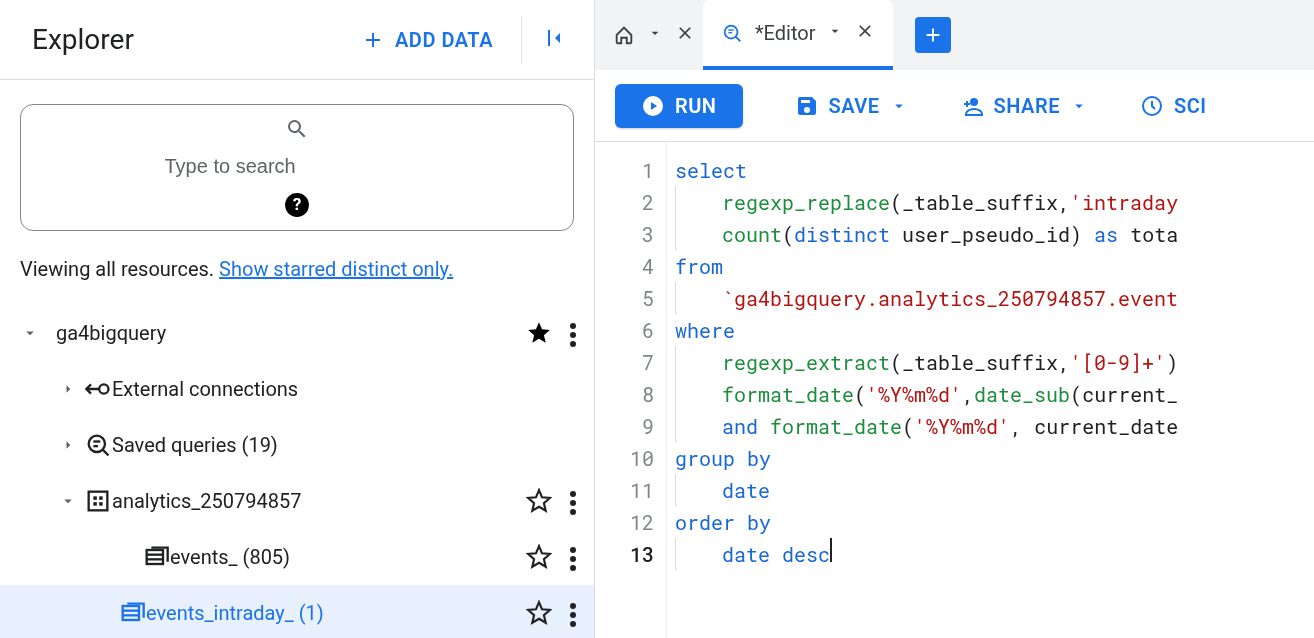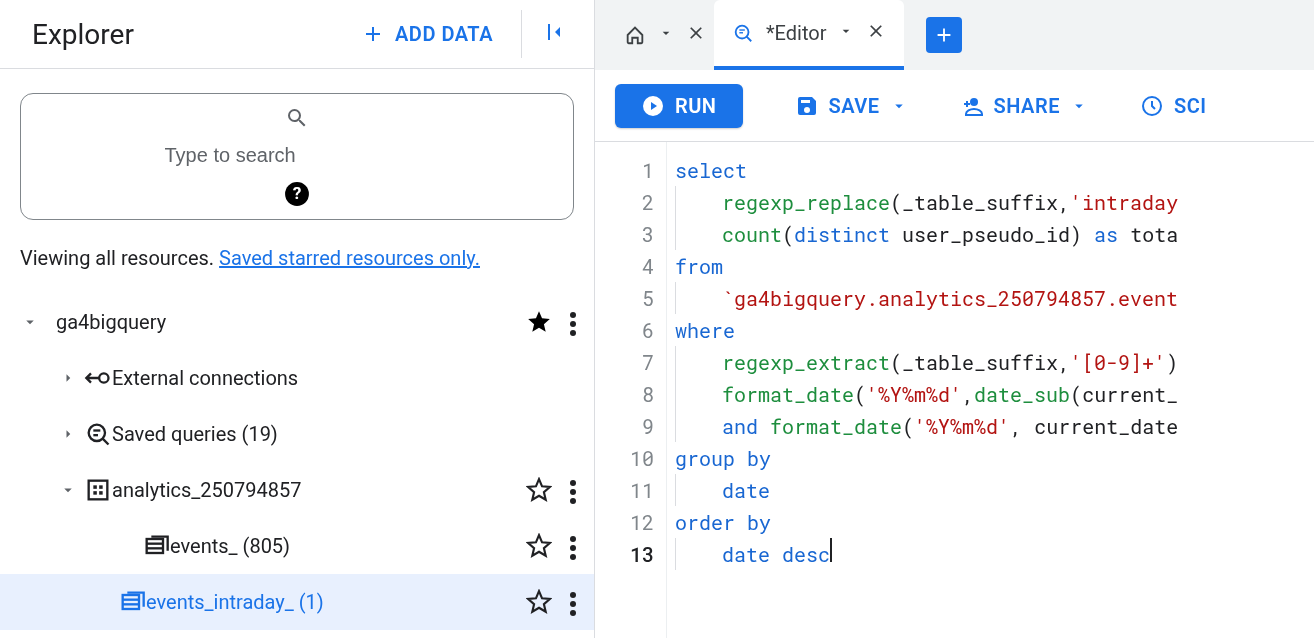--- a/index.html
+++ b/index.html
@@ -16,21 +16,21 @@
   width: 595px;
   border-right: 1px solid #dadce0;
   display: flex;
   flex-direction: column;
 }
 .sidebar-header {
   display: flex;
   align-items: center;
   padding: 16px 20px 16px 32px;
   border-bottom: 1px solid #dadce0;
-  height: 69px;
+  height: 80px;
 }
 .explorer-title {
   font-size: 28px;
   font-weight: 400;
   flex: 1;
 }
 .add-data-btn {
   display: flex;
   align-items: center;
   gap: 10px;
@@ -134,21 +134,21 @@
   display: flex;
   flex-direction: column;
   background: #f1f3f4;
   min-width: 0;
 }
 .tabstrip {
   display: flex;
   align-items: center;
   height: 70px;
   gap: 0;
-  padding-left: 11px;
+  padding-left: 0;
 }
 .tab {
   display: flex;
   align-items: center;
   height: 70px;
   padding: 0 18px;
   gap: 12px;
   cursor: pointer;
 }
 .tab.home { padding-right: 8px; }
@@ -279,21 +279,21 @@
         </svg>
       <input class="search-input" placeholder="Type to search" style="">
       <svg class="help-circle" viewBox="0 0 24 24">
           <circle cx="12" cy="12" r="11" fill="#000"></circle>
           <text x="12" y="17" text-anchor="middle" font-size="16" font-weight="bold" fill="#fff">?</text>
         </svg>
     </div>
   </div>
 
   <div class="viewing-line">
-    <span>Viewing all resources. </span><span class="viewing-link">Saved starred resources only.</span>
+    <span>Viewing all resources. </span><span class="viewing-link">Show starred distinct only.</span>
   </div>
 
   <div class="tree">
 
     <div class="tree-row" style="padding-left:14px">
       <div class="tree-toggle">
           <svg viewBox="0 0 24 24">
             <path d="M7 10l5 5 5-5z"></path>
           </svg>
         </div>

